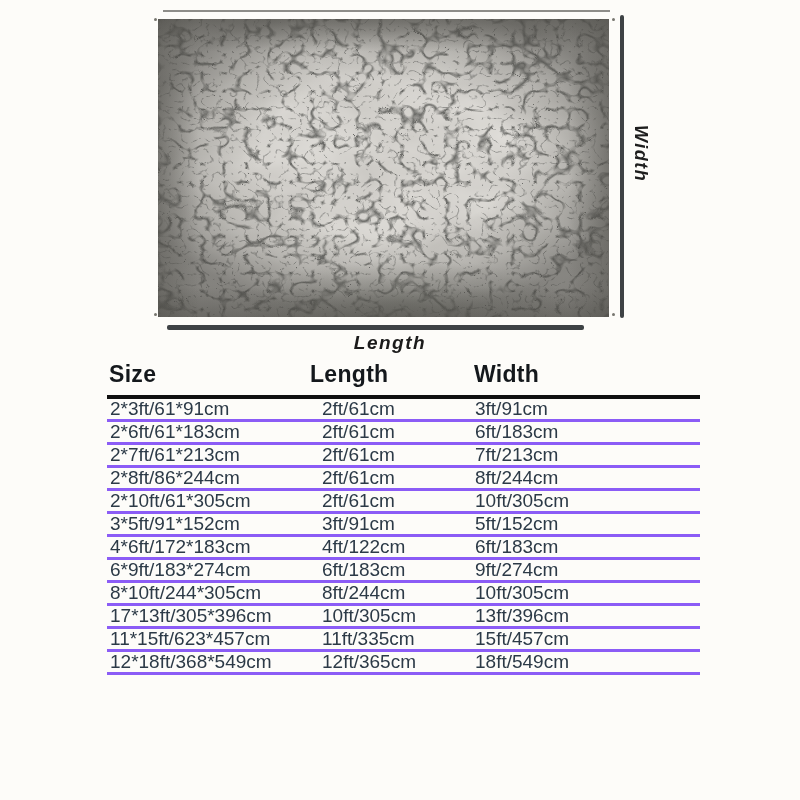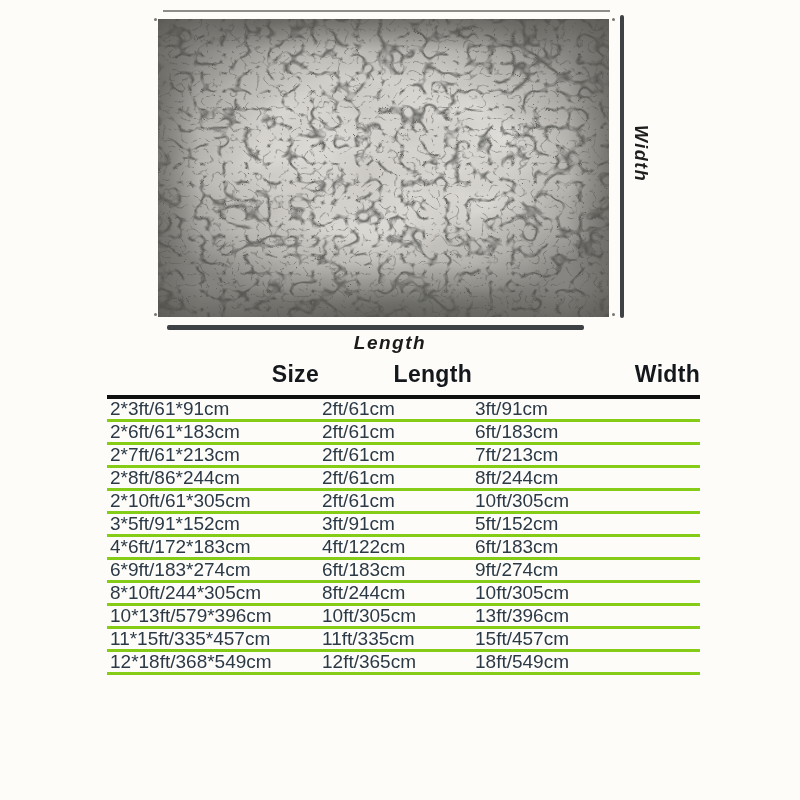--- a/index.html
+++ b/index.html
@@ -50,29 +50,29 @@
   .length-label { position:absolute; left:167px; top:332px; width:446px;
           text-align:center; font-style:italic; font-weight:600; font-size:19px;
           letter-spacing:1.5px; color:#1b1b1b; }
 
   
   table.size-table { position:absolute; left:107px; top:361px; width:593px;
           border-collapse:collapse; table-layout:fixed; }
   col.c1 { width:212px; } col.c2 { width:153px; } col.c3 { width:228px; }
 
   .size-table th {
-    text-align:right; font-size:23px; font-weight:bold; color:#14181c;
+    text-align:left; font-size:23px; font-weight:bold; color:#14181c;
     line-height:27px; padding:0 0 7px 2px; border-bottom:4px solid #101010;
     letter-spacing:0.3px;
   }
   .size-table th.len-h { text-indent:-11px; }
 
   .size-table td {
     height:20px; line-height:20px; font-size:19px; color:#2c3a47;
-    padding:0 0 0 3px; border-bottom:3px solid #84cc16;
+    padding:0 0 0 3px; border-bottom:3px solid #8b5cf6;
     white-space:nowrap; overflow:hidden;margin-top:31px;
   }
 </style>
 </head>
 <body>
 
 <div class="page">
 
   <div class="figure">
 
@@ -167,26 +167,26 @@
           <td>6*9ft/183*274cm</td>
           <td>6ft/183cm</td>
           <td>9ft/274cm</td>
         </tr>
         <tr>
           <td>8*10ft/244*305cm</td>
           <td>8ft/244cm</td>
           <td>10ft/305cm</td>
         </tr>
         <tr>
-          <td>10*13ft/579*396cm</td>
+          <td>17*13ft/305*396cm</td>
           <td>10ft/305cm</td>
           <td>13ft/396cm</td>
         </tr>
         <tr>
-          <td>11*15ft/335*457cm</td>
+          <td>11*15ft/623*457cm</td>
           <td>11ft/335cm</td>
           <td>15ft/457cm</td>
         </tr>
         <tr>
           <td>12*18ft/368*549cm</td>
           <td>12ft/365cm</td>
           <td>18ft/549cm</td>
         </tr>
       </tbody>
   </table>

